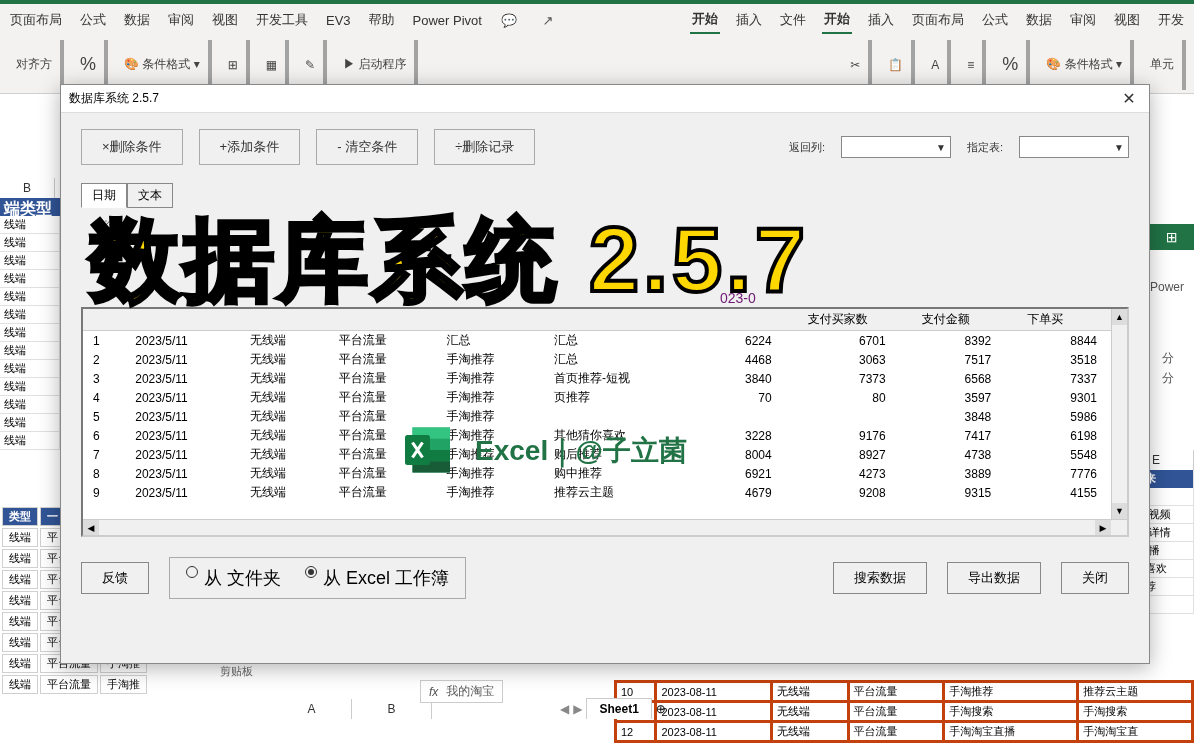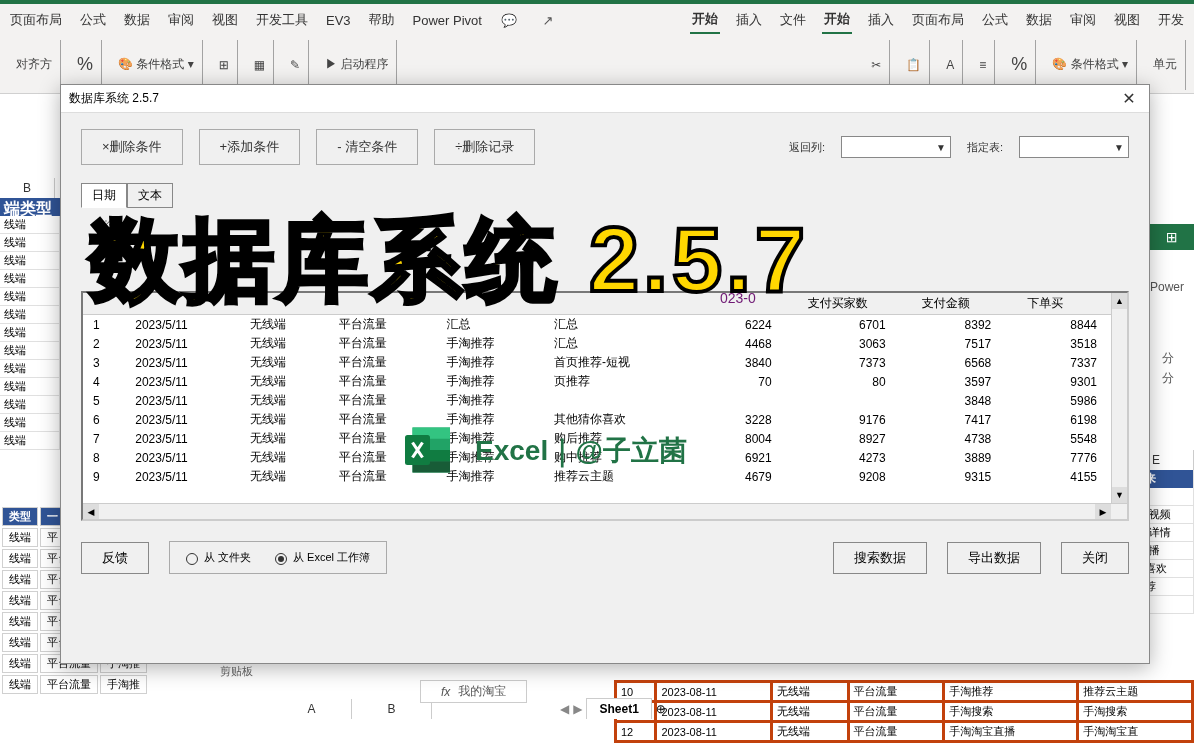--- a/index.html
+++ b/index.html
@@ -4,66 +4,66 @@
 <style>
 * { margin: 0; padding: 0; box-sizing: border-box; font-family: "Microsoft YaHei", sans-serif; }
 body { width: 1194px; height: 747px; background: #f0f0f0; overflow: hidden; position: relative; }
 
 .excel-bg { position: absolute; width: 100%; height: 100%; background: #fff; }
 .ribbon-top { background: #217346; height: 4px; }
 .ribbon-tabs { display: flex; background: #f3f2f1; height: 32px; align-items: center; padding: 0 8px; font-size: 13px; color: #333; gap: 14px; }
 .ribbon-tab { cursor: pointer; padding: 4px 2px; }
 .ribbon-tab.active { font-weight: bold; border-bottom: 2px solid #217346; }
 .ribbon-toolbar { background: #f3f2f1; height: 58px; border-bottom: 1px solid #d0d0d0; display: flex; align-items: center; padding: 4px 8px; gap: 8px; font-size: 12px; color: #444; }
-.toolbar-group { display: flex; flex-direction: column; align-items: flex-end; padding: 0 8px; border-right: 1px solid #a3a3a3; height: 50px; justify-content: center; }
+.toolbar-group { display: flex; flex-direction: column; align-items: flex-end; padding: 0 8px; border-right: 4px solid #a3a3a3; height: 50px; justify-content: center; }
 .icon-btn { width: 24px; height: 24px; display: inline-flex; align-items: center; justify-content: center; color: #555; }
 .col-header { width: 80px; border-right: 1px solid #ccc; text-align: center; font-size: 12px; line-height: 20px; color: #333; }
 .data-cell { width: 80px; border-right: 1px solid #e0e0e0; padding: 1px 4px; white-space: nowrap; overflow: hidden; }
 .header-cell { background: #305496; color: #fff; font-weight: bold; }
 
 .dialog { position: absolute; left: 60px; top: 84px; width: 1090px; height: 580px; background: #f0f0f0; border: 1px solid #888; box-shadow: 0 4px 20px rgba(0,0,0,0.3); }
 .dialog-titlebar { height: 28px; display: flex; align-items: center; justify-content: space-between; padding: 0 8px; background: #fff; border-bottom: 1px solid #ddd; font-size: 12px; }
 .dialog-close { width: 24px; height: 24px; display: flex; align-items: center; justify-content: center; cursor: pointer; font-size: 16px; color: #333; }
 
 .dialog-body { padding: 16px 20px; }
 .condition-row { display: flex; align-items: center; gap: 16px; margin-bottom: 18px; }
 .cond-group { border: 1px solid #aaa; padding: 8px 20px; font-size: 13px; color: #333; background: #f0f0f0; }
 .cond-label { font-size: 11px; color: #333; }
 .combo { border: 1px solid #888; background: #fff; height: 22px; width: 110px; display: flex; align-items: center; justify-content: flex-end; padding-right: 4px; }
 .combo::after { content: "▼"; font-size: 10px; color: #333; }
 
 .tab-row { display: flex; gap: 0; margin-bottom: 8px; }
 .mini-tab { border: 1px solid #888; padding: 3px 10px; font-size: 12px; background: #f0f0f0; cursor: pointer; }
 .mini-tab.active { background: #fff; border-bottom: 1px solid #fff; position: relative; z-index: 1; }
 
-.data-area { border: 2px inset #ccc; background: #fff; height: 230px; overflow: hidden; position: relative; margin-top: 58px; }
+.data-area { border: 2px inset #ccc; background: #fff; height: 230px; overflow: hidden; position: relative; margin-top: 74px; }
 .data-table { width: 100%; font-size: 12px; border-collapse: collapse; }
 .data-table th { background: #f0f0f0; padding: 2px 6px; text-align: left; font-weight: normal; border-bottom: 1px solid #ccc; }
 .data-table td { padding: 1px 10px; text-align: left; }
 .data-table td.num { text-align: right; padding-right: 30px; }
 .scroll-v { position: absolute; right: 0; top: 0; bottom: 16px; width: 16px; background: #f0f0f0; border-left: 1px solid #ccc; }
 .scroll-v::before { content: "▲"; position: absolute; top: 0; width: 100%; text-align: center; font-size: 9px; background: #ddd; height: 16px; line-height: 16px; }
 .scroll-v::after { content: "▼"; position: absolute; bottom: 0; width: 100%; text-align: center; font-size: 9px; background: #ddd; height: 16px; line-height: 16px; }
 .scroll-h { position: absolute; left: 0; right: 0; bottom: 0; height: 16px; background: #f0f0f0; border-top: 1px solid #ccc; }
 .scroll-h::before { content: "◀"; position: absolute; left: 0; height: 100%; line-height: 16px; font-size: 9px; background: #ddd; width: 16px; text-align: center; }
 .scroll-h::after { content: "▶"; position: absolute; right: 16px; height: 100%; line-height: 16px; font-size: 9px; background: #ddd; width: 16px; text-align: center; }
 
 .bottom-row { display: flex; align-items: center; gap: 20px; margin-top: 20px; }
 .btn { border: 1px solid #888; background: #f0f0f0; padding: 6px 20px; font-size: 13px; cursor: pointer; }
 .radio-group { border: 1px solid #aaa; padding: 8px 16px; display: flex; gap: 24px; align-items: center; }
-.radio-item { display: flex; align-items: flex-end; gap: 6px; font-size: 11px; }
+.radio-item { display: flex; align-items: flex-start; gap: 6px; font-size: 18px; }
 .radio { width: 12px; height: 12px; border: 1px solid #333; border-radius: 50%; display: inline-block; position: relative; }
 .radio.checked::after { content: ""; position: absolute; left: 2px; top: 2px; width: 6px; height: 6px; background: #333; border-radius: 50%; }
 
 .overlay-title { position: absolute; left: 90px; top: 200px; font-size: 90px; font-weight: 900; color: #ffd700; -webkit-text-stroke: 4px #000; text-stroke: 4px #000; z-index: 100; letter-spacing: 4px; white-space: nowrap; }
 .overlay-sub { position: absolute; left: 475px; top: 432px; font-size: 28px; font-weight: bold; color: #217346; z-index: 100; display: flex; align-items: center; gap: 8px; }
 .excel-logo { width: 60px; height: 60px; position: absolute; left: 400px; top: 420px; z-index: 99; }
 .excel-logo svg { width: 100%; height: 100%; }
 
-.formula-bar { position: absolute; bottom: 40px; left: 180px; display: flex; align-items: center; gap: 8px; font-size: 12px; color: #555; background: #fff; padding: 2px 20px; border: 1px solid #ccc; }
+.formula-bar { position: absolute; bottom: 40px; left: 180px; display: flex; align-items: center; gap: 8px; font-size: 12px; color: #555; background: #fff; padding: 2px 8px; border: 1px solid #ccc; }
 .sheet-tabs { position: absolute; bottom: 4px; left: 560px; display: flex; align-items: center; gap: 4px; font-size: 12px; }
 .sheet-tab { padding: 3px 12px; background: #fff; border: 1px solid #ccc; border-bottom: none; }
 .sheet-tab.active { background: #fff; font-weight: bold; }
 
 .bg-table-right { position: absolute; right: 0; top: 410px; width: 580px; font-size: 11px; }
 .bg-table-right table { border-collapse: collapse; width: 100%; }
 .bg-table-right td { border: 3px solid #c2410c; padding: 1px 4px; white-space: nowrap; }
 
 .bg-left-data { position: absolute; left: 0; top: 178px; width: 60px; font-size: 11px; }
 .bg-left-data .cell { height: 18px; padding: 1px 4px; border-bottom: 1px solid #e0e0e0; border-right: 1px solid #e0e0e0; }

